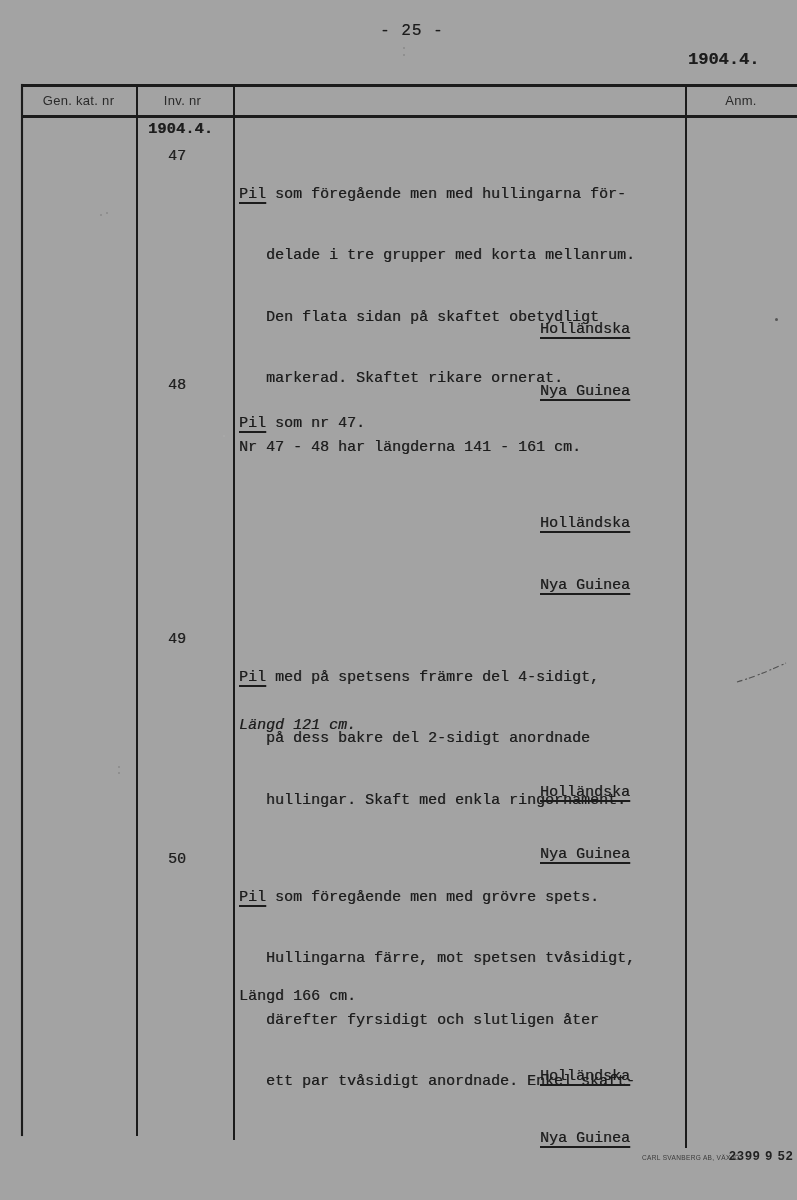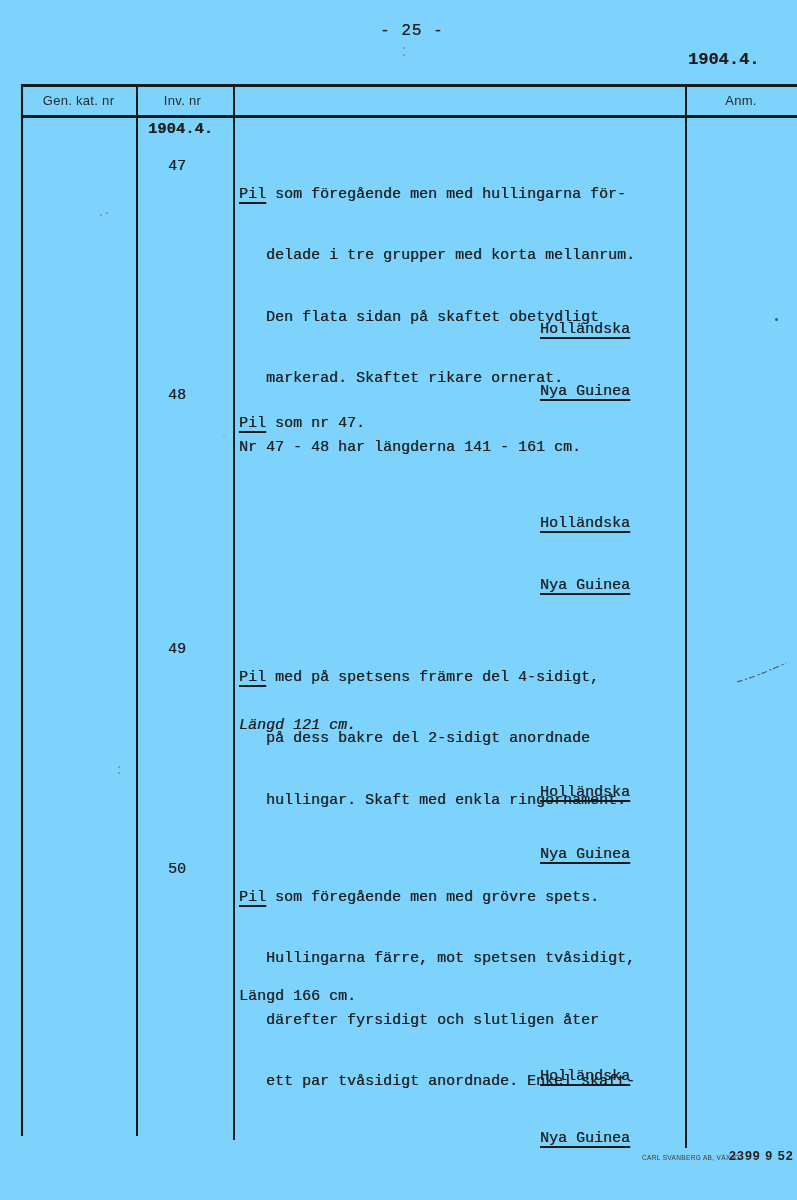--- a/index.html
+++ b/index.html
@@ -1,20 +1,20 @@
 <!DOCTYPE html>
 <html><head>
 <meta charset="utf-8">
 <style>
   html, body { margin: 0; padding: 0; background: #e8e8e4; }
   .page {
     position: relative;
     width: 797px; height: 1200px;
     margin: 0 auto;
-    background: #7dd3fc;
+    background: #a3a3a3;
     overflow: hidden;
     font-family: "Liberation Mono", "DejaVu Sans Mono", monospace;
     color: #181818;
   }
   
   .tw {
     font-family: "Liberation Mono", "DejaVu Sans Mono", monospace;
     font-size: 15px;
     color: #1c1c1c;
     text-shadow: 0.4px 0 0 rgba(20,20,20,0.55);
@@ -40,21 +40,20 @@
     text-align: center;
     letter-spacing: 0.3px;
   }
   .entry-line { line-height: 27.4px; height: 27.4px; }
   .entry-line.cont { margin-left: 27px; }
   .origin-block div { line-height: 27.5px; height: 27.5px; }
   .inv-num {
     position: absolute;
     left: 160px; width: 34px;
     text-align: center;
-    margin-top: 10px;
   }
   
   .imprint-name {
     position: absolute;
     font-family: "Liberation Sans", sans-serif;
     font-size: 6.5px;
     letter-spacing: 0.35px;
     color: #3a3a3a;
     white-space: nowrap;
   }

